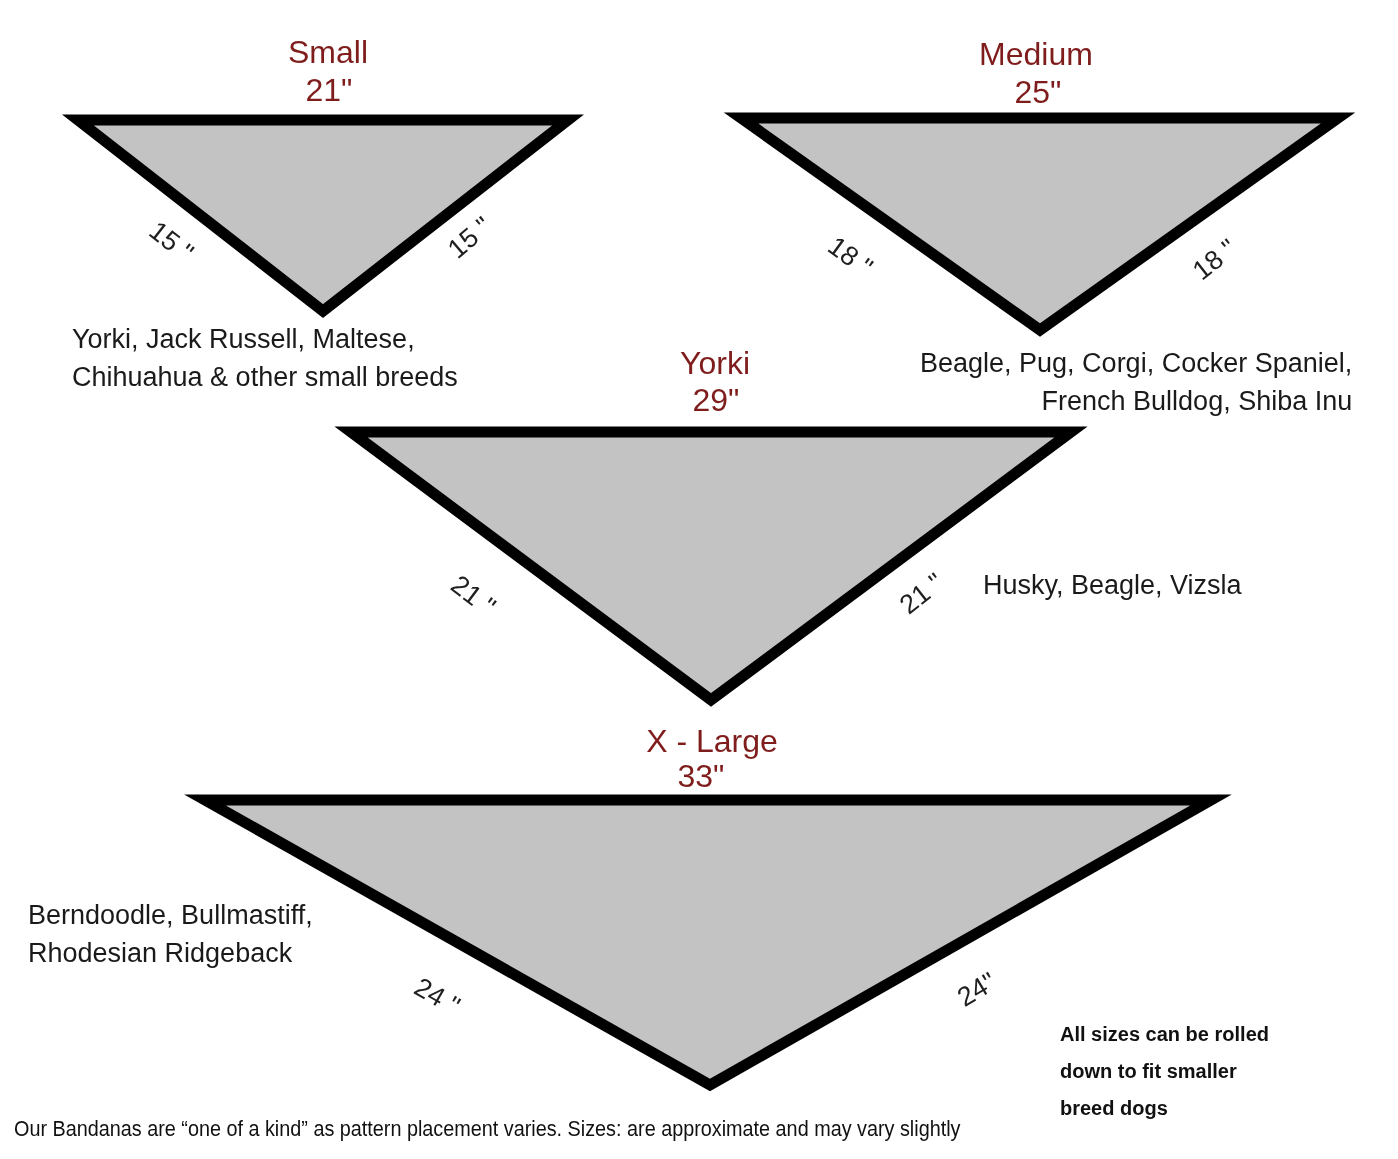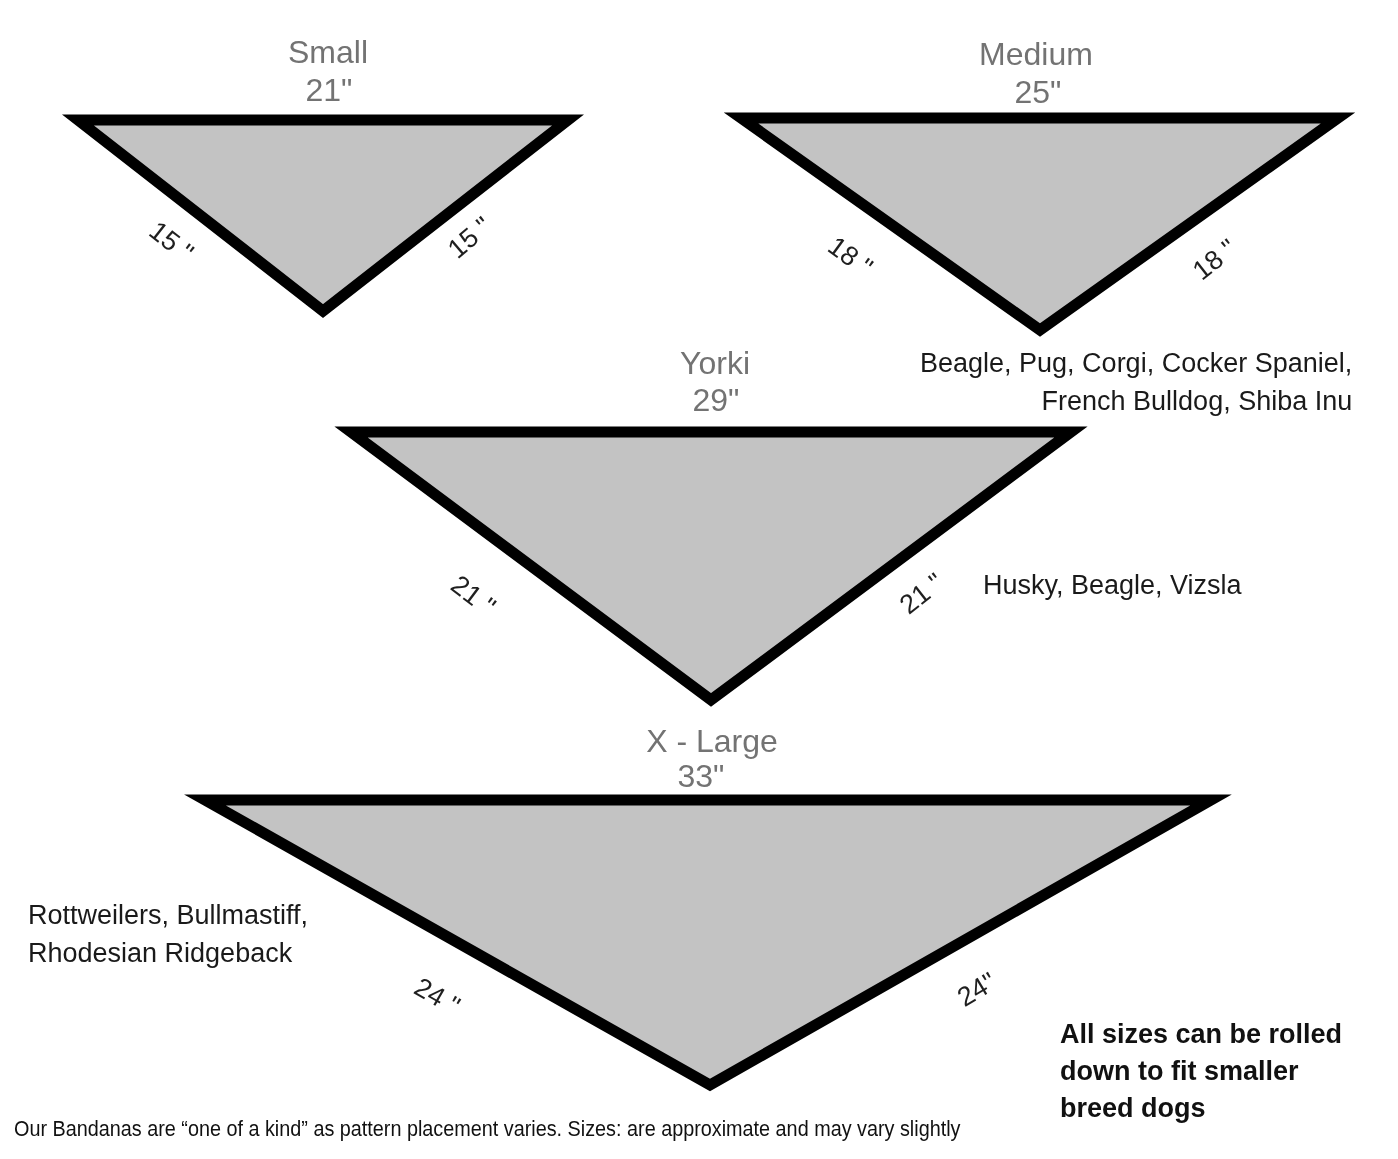--- a/index.html
+++ b/index.html
@@ -9,40 +9,40 @@
     background:#ffffff;
     font-family:"Liberation Sans", sans-serif;
     color:#151515;
     overflow:hidden;
   }
   .tri-svg { position:absolute; left:0; top:0; }
   .t-title, .t-size {
     position:absolute;
     font-size:32px;
     line-height:32px;
-    color:#737373;
+    color:#7f1d1d;
     transform:translate(-50%,-50%);
     white-space:nowrap;
   }
   .side-label {
     position:absolute;
     font-size:27px;
     color:#1f1f1f;
     white-space:nowrap;
   }
   .breeds {
     position:absolute;
     font-size:27px;
     line-height:38px;
     color:#1a1a1a;
     white-space:nowrap;
   }
   .note {
     position:absolute;
-    font-size:27px;
+    font-size:20px;
     line-height:37px;
     font-weight:700;
     color:#111111;
     white-space:nowrap;
   }
   .footer {
     position:absolute;
     font-size:22px;
     color:#111111;
     white-space:nowrap;
@@ -59,20 +59,24 @@
     <polygon points="78,120 568,120 323,311" stroke-width="11" stroke-linejoin="miter" stroke-miterlimit="8" stroke="#000000" fill="#c3c3c3"></polygon>
     <polygon points="741,118 1338,118 1040,330" stroke-width="11" stroke-linejoin="miter" stroke-miterlimit="8" stroke="#000000" fill="#c3c3c3"></polygon>
     <polygon points="351,432 1071,432 711,700" stroke-width="11" stroke-linejoin="miter" stroke-miterlimit="8" stroke="#000000" fill="#c3c3c3"></polygon>
     <polygon points="205,800 1211,800 710,1085" stroke-width="11" stroke-linejoin="miter" stroke-miterlimit="8" stroke="#000000" fill="#c3c3c3"></polygon>
   </svg>
 
   <div class="t-title" style="left:328px; top:52px;">Small</div>
   <div class="t-size" style="left:329px; top:90px;">21"</div>
   <div class="side-label" style="left:171px; top:242px; transform:translate(-50%,-50%) rotate(38deg);">15 "</div>
   <div class="side-label" style="left:470px; top:238px; transform:translate(-50%,-50%) rotate(-40deg);">15 "</div>
+  <div class="breeds" style="left:72px; top:320px;">
+    <div>Yorki, Jack Russell, Maltese,</div>
+    <div>Chihuahua &amp; other small breeds</div>
+  </div>
 
   <div class="t-title" style="left:1036px; top:54px;">Medium</div>
   <div class="t-size" style="left:1038px; top:92px;">25"</div>
   <div class="side-label" style="left:850px; top:257px; transform:translate(-50%,-50%) rotate(36deg);">18 "</div>
   <div class="side-label" style="left:1215px; top:260px; transform:translate(-50%,-50%) rotate(-38deg);">18 "</div>
   <div class="breeds" style="left:920px; top:344px;text-align:right;">
     <div>Beagle, Pug, Corgi, Cocker Spaniel,</div>
     <div>French Bulldog, Shiba Inu</div>
   </div>
 
@@ -82,21 +86,21 @@
   <div class="side-label" style="left:922px; top:594px; transform:translate(-50%,-50%) rotate(-38deg);">21 "</div>
   <div class="breeds" style="left:983px; top:566px;">
     <div>Husky, Beagle, Vizsla</div>
   </div>
 
   <div class="t-title" style="left:712px; top:741px;">X - Large</div>
   <div class="t-size" style="left:701px; top:776px;">33"</div>
   <div class="side-label" style="left:437px; top:997px; transform:translate(-50%,-50%) rotate(30deg);">24 "</div>
   <div class="side-label" style="left:977px; top:990px; transform:translate(-50%,-50%) rotate(-31deg);">24"</div>
   <div class="breeds" style="left:28px; top:896px;">
-    <div>Rottweilers, Bullmastiff,</div>
+    <div>Berndoodle, Bullmastiff,</div>
     <div>Rhodesian Ridgeback</div>
   </div>
 
   <div class="note" style="left:1060px; top:1016px;">
     <div>All sizes can be rolled</div>
     <div>down to fit smaller</div>
     <div>breed dogs</div>
   </div>
 
   <div class="footer" style="left:14px; top:1116px;">Our Bandanas are “one of a kind” as pattern placement varies. Sizes: are approximate and may vary slightly</div>

